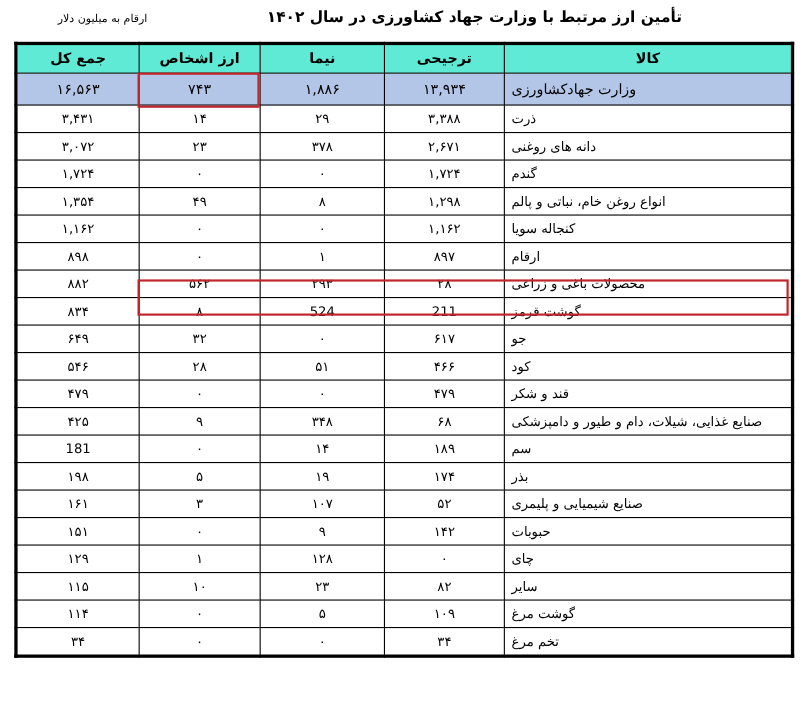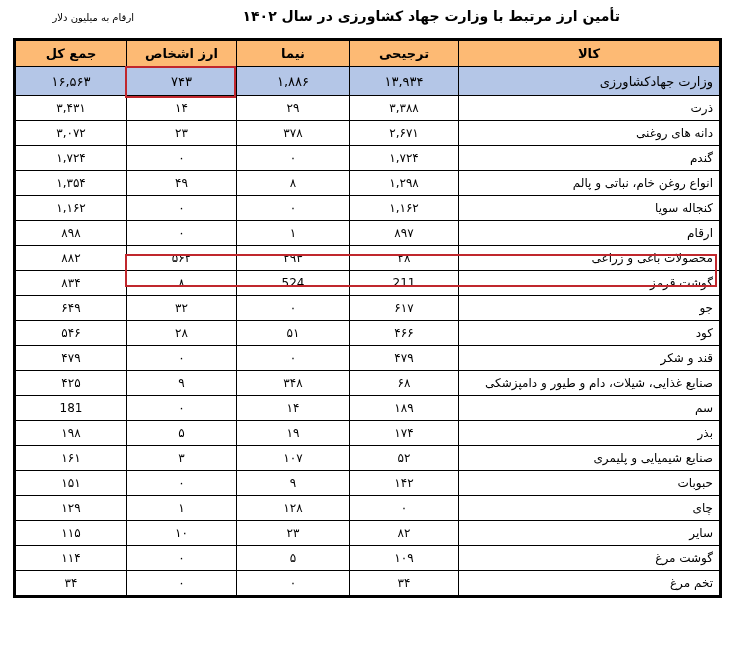--- a/index.html
+++ b/index.html
@@ -21,23 +21,23 @@
     width: 706px; border-collapse: collapse; direction: rtl;
     table-layout: fixed;
     border: 3px solid #000;
   }
   table.data td, table.data th {
     border: 1.5px solid #000; padding: 0 6px;
     font-size: 12px; font-weight: normal; height: 24px;
     text-align: center; white-space: nowrap; overflow: hidden;
   }
   table.data th {
-    background: #fdba74; font-weight: bold; font-size: 13px; height: 25px;
-  }
-  table.data td.name { text-align: right; }
+    background: #5eead4; font-weight: bold; font-size: 13px; height: 25px;
+  }
+  table.data td.name { text-align: left; }
   tr.ministry td {
     background: #b4c6e7; font-weight: normal; height: 28px; font-size: 13px;
   }
   col.c-name { width: 262px; }
   col.c-pref { width: 109px; }
   col.c-nima { width: 113px; }
   col.c-pers { width: 110px; }
   col.c-total { width: 112px; }
   .hl-box {
     position: absolute; border: 2.5px solid #c0272d; pointer-events: none;

